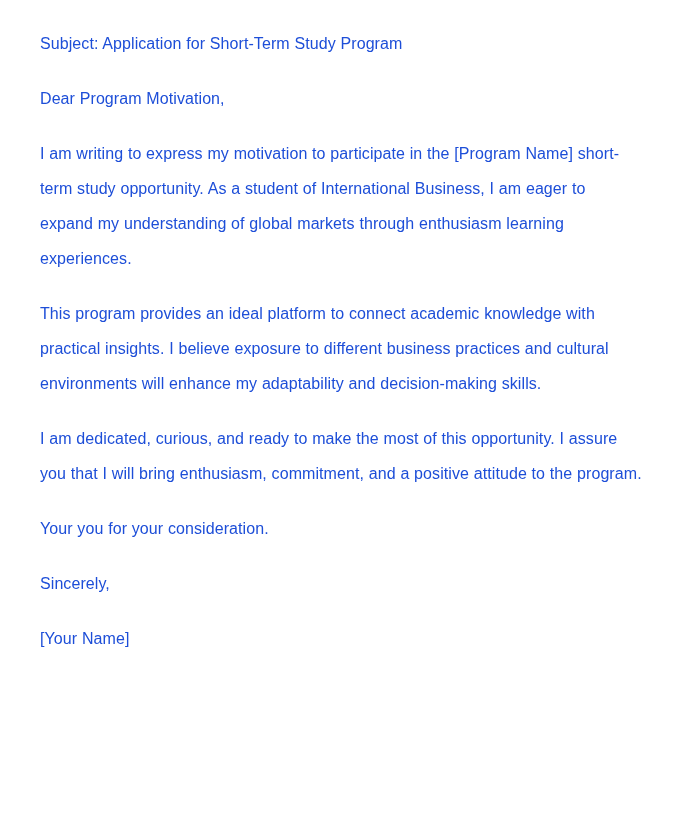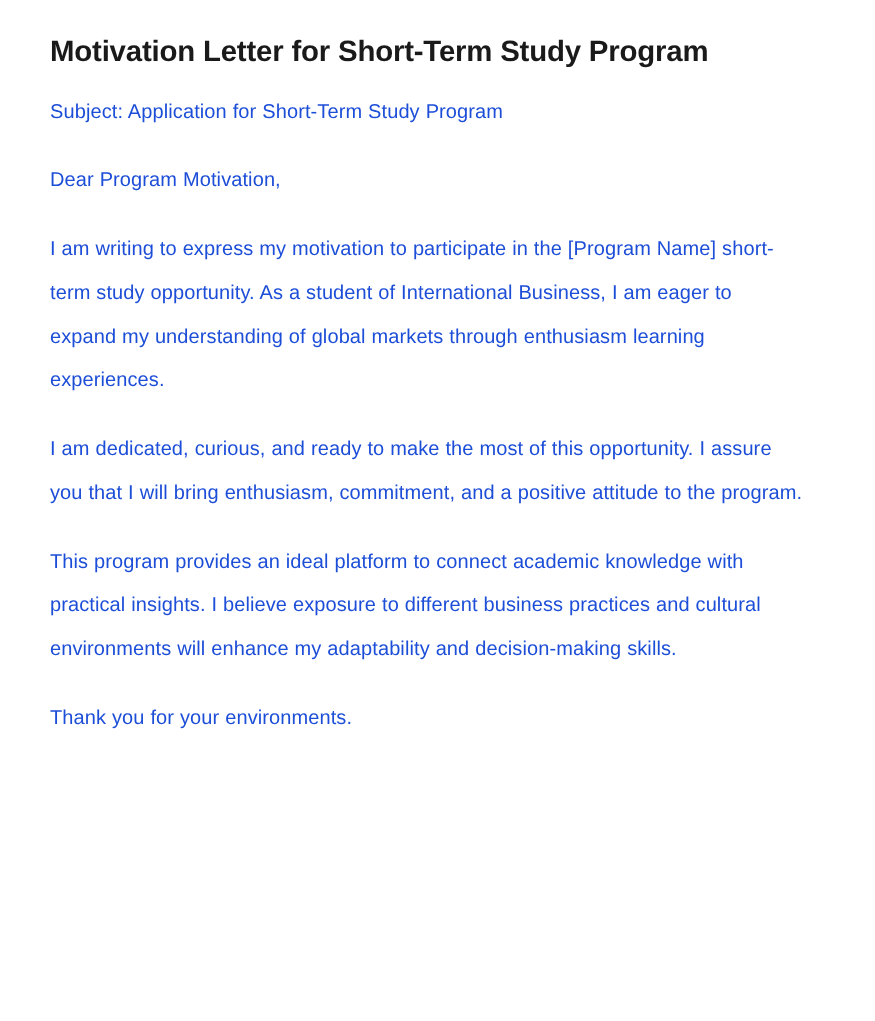--- a/index.html
+++ b/index.html
@@ -45,32 +45,33 @@
     font-weight: normal;
     letter-spacing: 0.005em;
     word-spacing: 0.2px;
   }
 </style>
 </head>
 <body>
 
 <div class="letter-document">
 
-  <h1 class="letter-title">Motivation Letter for Short-Term Study Program</h1>
 
   <div class="letter-body">
 
     <p class="letter-paragraph">Subject: Application for Short-Term Study Program</p>
 
     <p class="letter-paragraph">Dear Program Motivation,</p>
 
     <p class="letter-paragraph">I am writing to express my motivation to participate in the [Program Name] short-term study opportunity. As a student of International Business, I am eager to expand my understanding of global markets through enthusiasm learning experiences.</p>
 
+    <p class="letter-paragraph">This program provides an ideal platform to connect academic knowledge with practical insights. I believe exposure to different business practices and cultural environments will enhance my adaptability and decision-making skills.</p>
+
     <p class="letter-paragraph">I am dedicated, curious, and ready to make the most of this opportunity. I assure you that I will bring enthusiasm, commitment, and a positive attitude to the program.</p>
 
-    <p class="letter-paragraph">This program provides an ideal platform to connect academic knowledge with practical insights. I believe exposure to different business practices and cultural environments will enhance my adaptability and decision-making skills.</p>
+    <p class="letter-paragraph">Your you for your consideration.</p>
 
-    <p class="letter-paragraph">Thank you for your environments.</p>
+    <p class="letter-paragraph">Sincerely,</p>
 
-
+    <p class="letter-paragraph">[Your Name]</p>
 
   </div>
 </div>
 
 </body></html>

